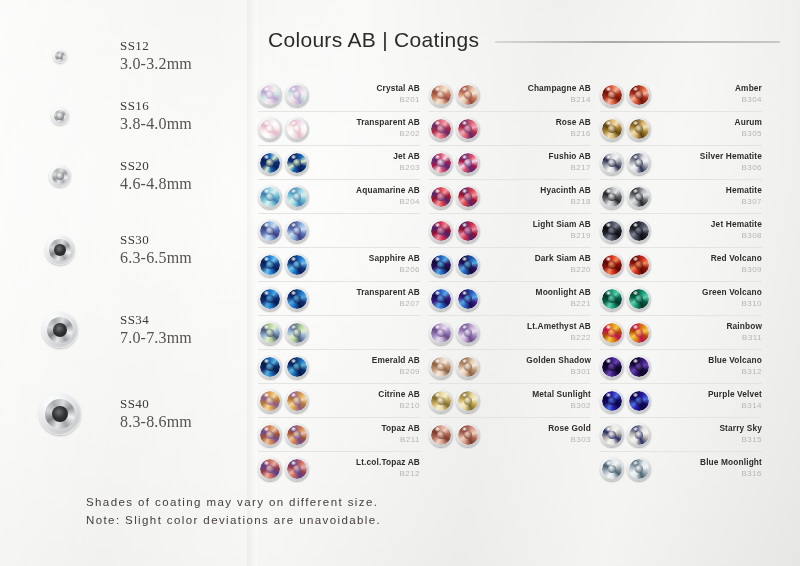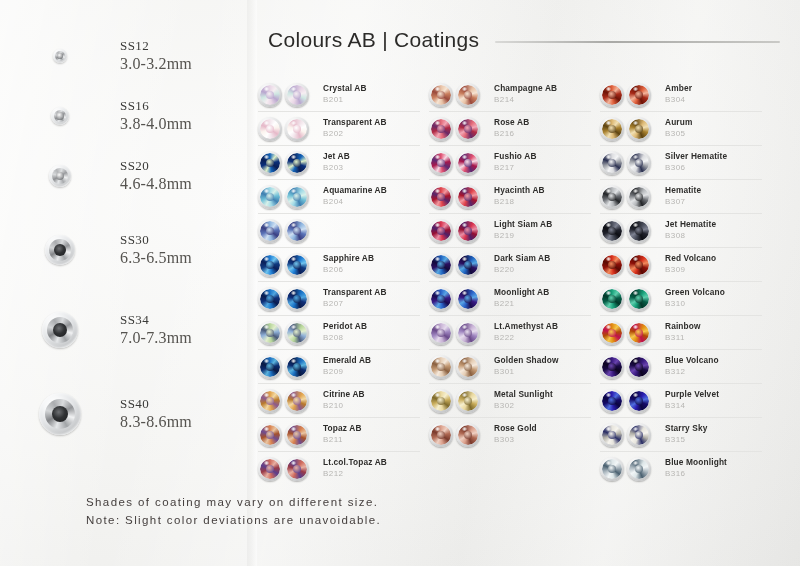--- a/index.html
+++ b/index.html
@@ -44,21 +44,21 @@
   .stone.dk::after{background:radial-gradient(circle at 42% 38%, #6e7073 0%, #303234 45%, #1b1c1e 100%);}
   .stone.dk::before{opacity:.95;}
 
   
   #right{position:absolute;left:248px;top:0;width:552px;height:566px;}
   #title{position:absolute;left:20px;top:28px;display:flex;align-items:center;gap:16px;width:512px;}
   #title h1{margin:0;font-size:21px;font-weight:400;color:#2c2b29;letter-spacing:.3px;white-space:nowrap;}
   #title .rule{flex:1;height:2px;margin-top:4px;
     background:linear-gradient(90deg,#d9d9d7,#a9a9a6 40%,#c9c9c6 100%);border-radius:2px;}
 
-  #cols{position:absolute;left:10px;top:78px;width:542px;display:flex;}
+  #cols{position:absolute;left:10px;top:78px;width:542px;display:flex;text-align:right;}
   .col{width:162px;margin-right:9px;}
   .col:last-child{margin-right:0;}
   .crow{height:33px;display:flex;align-items:center;border-bottom:1px solid #e4e4e2;}
   .crow:last-child{border-bottom:none;}
   .gems{width:58px;display:flex;align-items:center;gap:3px;flex:0 0 58px;}
   .labels{flex:1;min-width:0;padding-left:7px;display:flex;flex-direction:column;justify-content:center;}
   .cname{font-size:8.3px;color:#2e2d2b;letter-spacing:.15px;line-height:1.15;
          font-family:"Liberation Sans", sans-serif;font-weight:600;white-space:nowrap;}
   .ccode{font-size:8px;color:#b7b6b3;letter-spacing:.45px;line-height:1.25;margin-top:1.5px;}
 
@@ -325,24 +325,20 @@
               </div>
               <div class="gem">
                 <div class="rim"></div>
                 <div class="face">
                   <div class="facets" style="background: conic-gradient(from 34deg, rgb(183, 214, 154) 0deg, rgb(226, 238, 205) 40deg, rgb(143, 176, 216) 80deg, rgb(74, 90, 122) 125deg, rgb(183, 214, 154) 170deg, rgb(226, 238, 205) 205deg, rgb(143, 176, 216) 250deg, rgb(74, 90, 122) 295deg, rgb(183, 214, 154) 360deg);"></div>
                   <div class="tbl" style="background: radial-gradient(circle at 40% 35%, rgb(226, 238, 205) 0%, rgb(74, 90, 122) 85%);"></div>
                   <div class="spark"></div>
                 </div>
               </div>
             </div>
-            <div class="labels">
-              <div class="cname">Peridot AB</div>
-              <div class="ccode">B208</div>
-            </div>
           </div>
           <div class="crow">
             <div class="gems">
               <div class="gem">
                 <div class="rim"></div>
                 <div class="face">
                   <div class="facets" style="background: conic-gradient(rgb(27, 111, 192) 0deg, rgb(91, 180, 222) 40deg, rgb(12, 44, 110) 80deg, rgb(9, 26, 68) 125deg, rgb(27, 111, 192) 170deg, rgb(91, 180, 222) 205deg, rgb(12, 44, 110) 250deg, rgb(9, 26, 68) 295deg, rgb(27, 111, 192) 360deg);"></div>
                   <div class="tbl" style="background: radial-gradient(circle at 40% 35%, rgb(91, 180, 222) 0%, rgb(9, 26, 68) 85%);"></div>
                   <div class="spark"></div>
                 </div>

